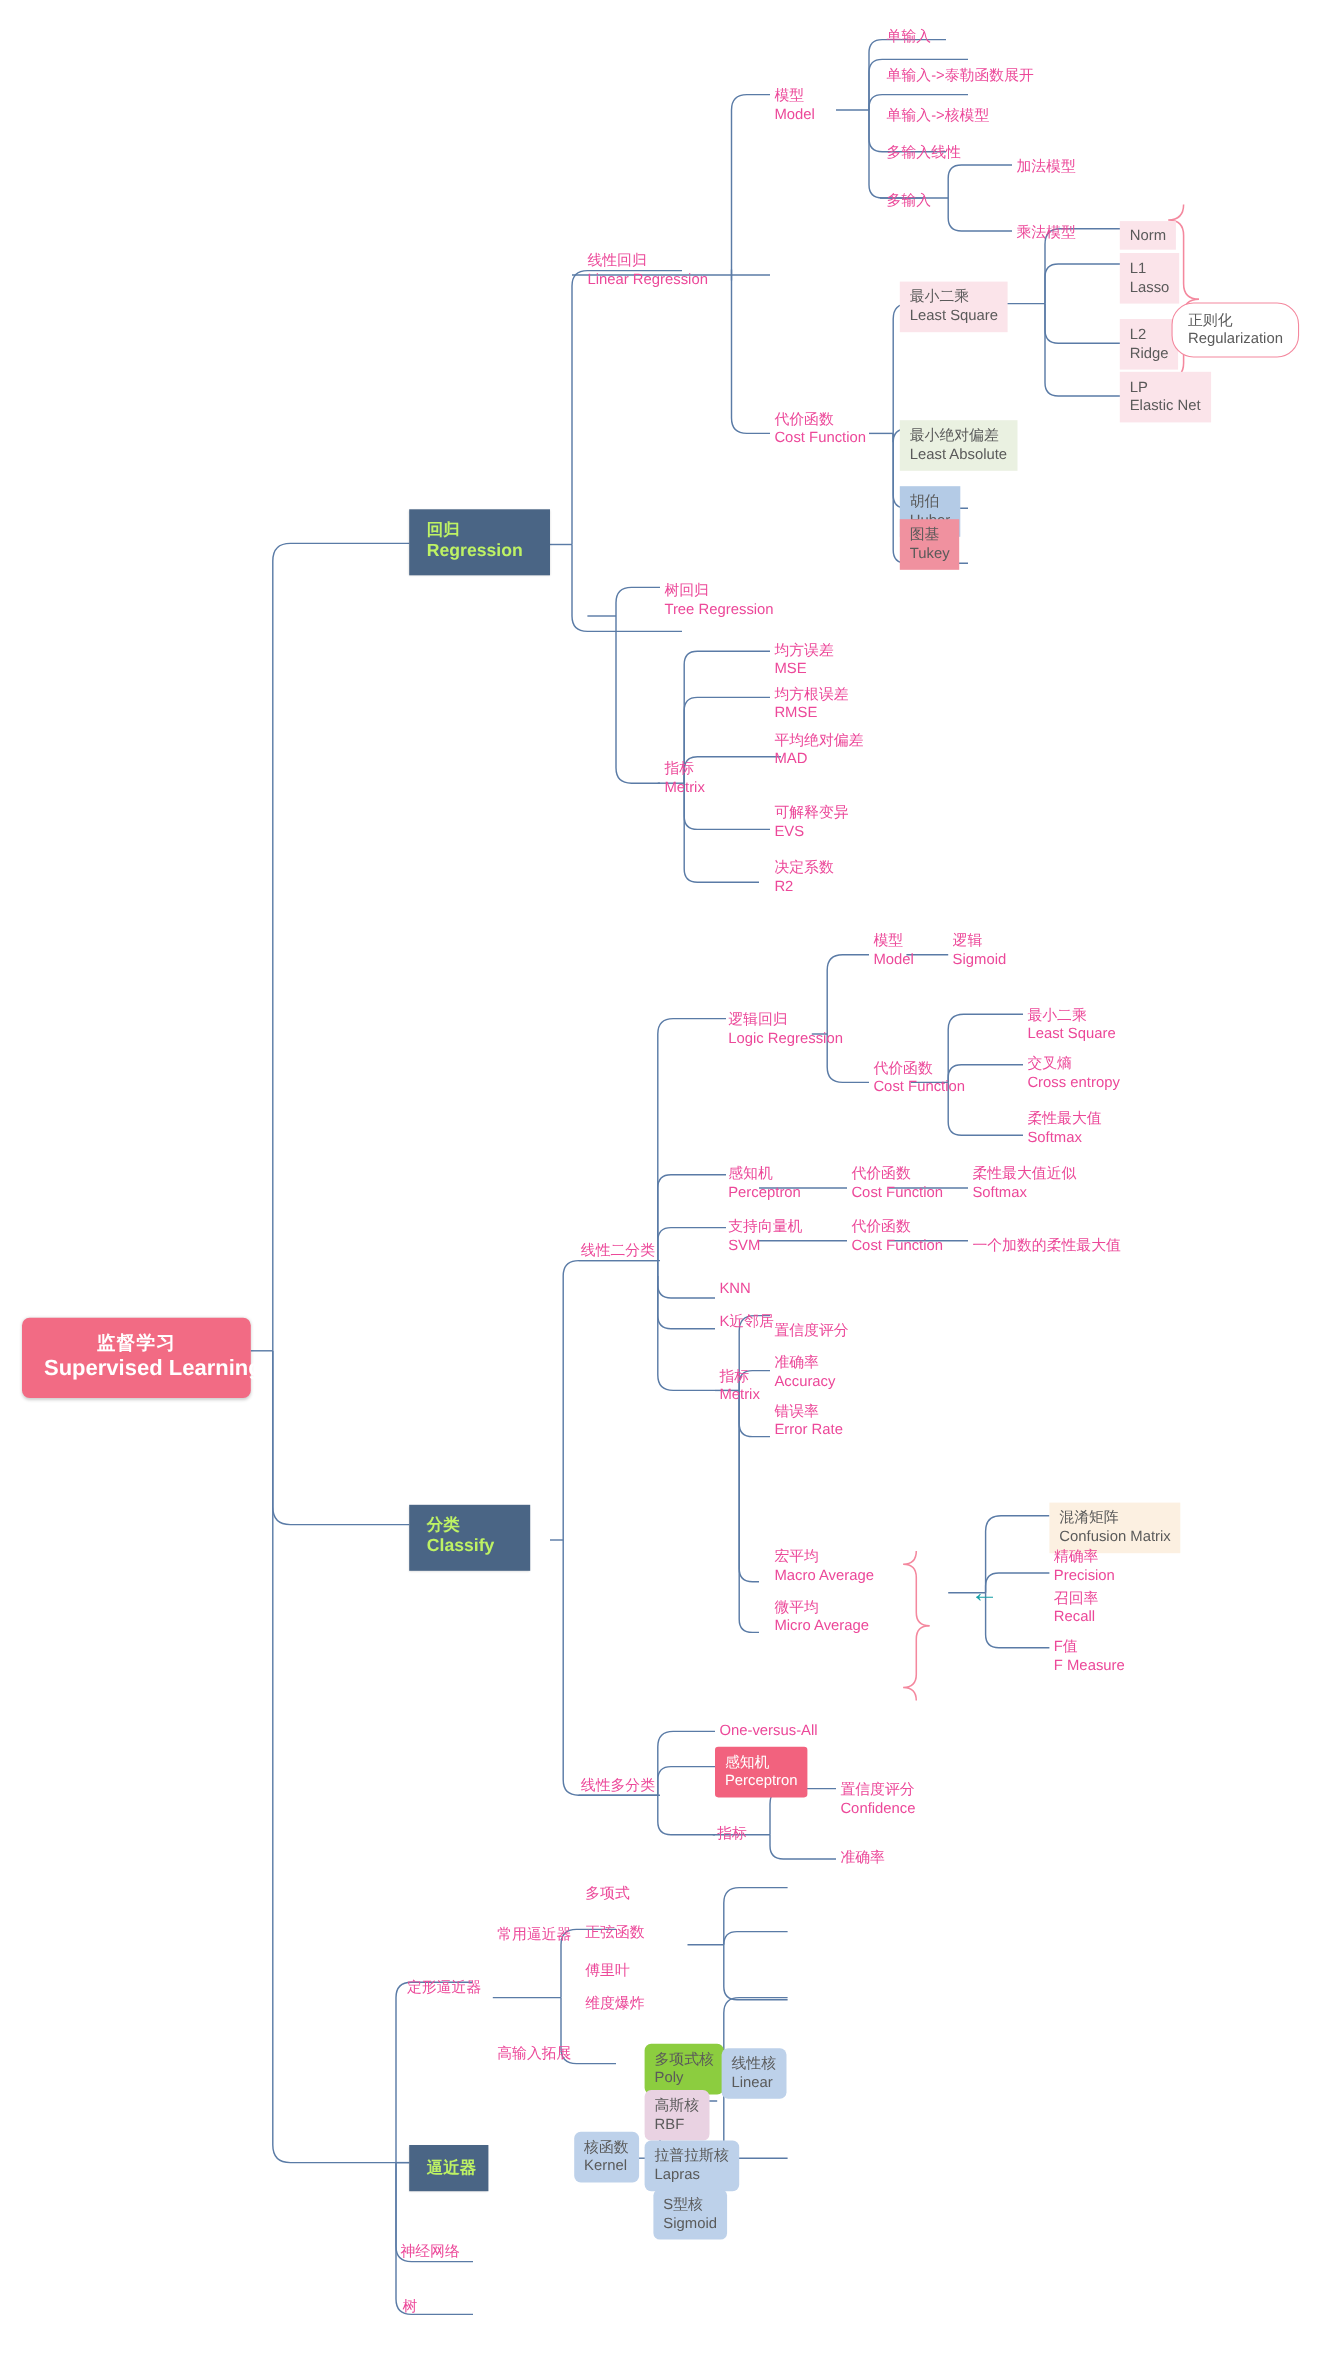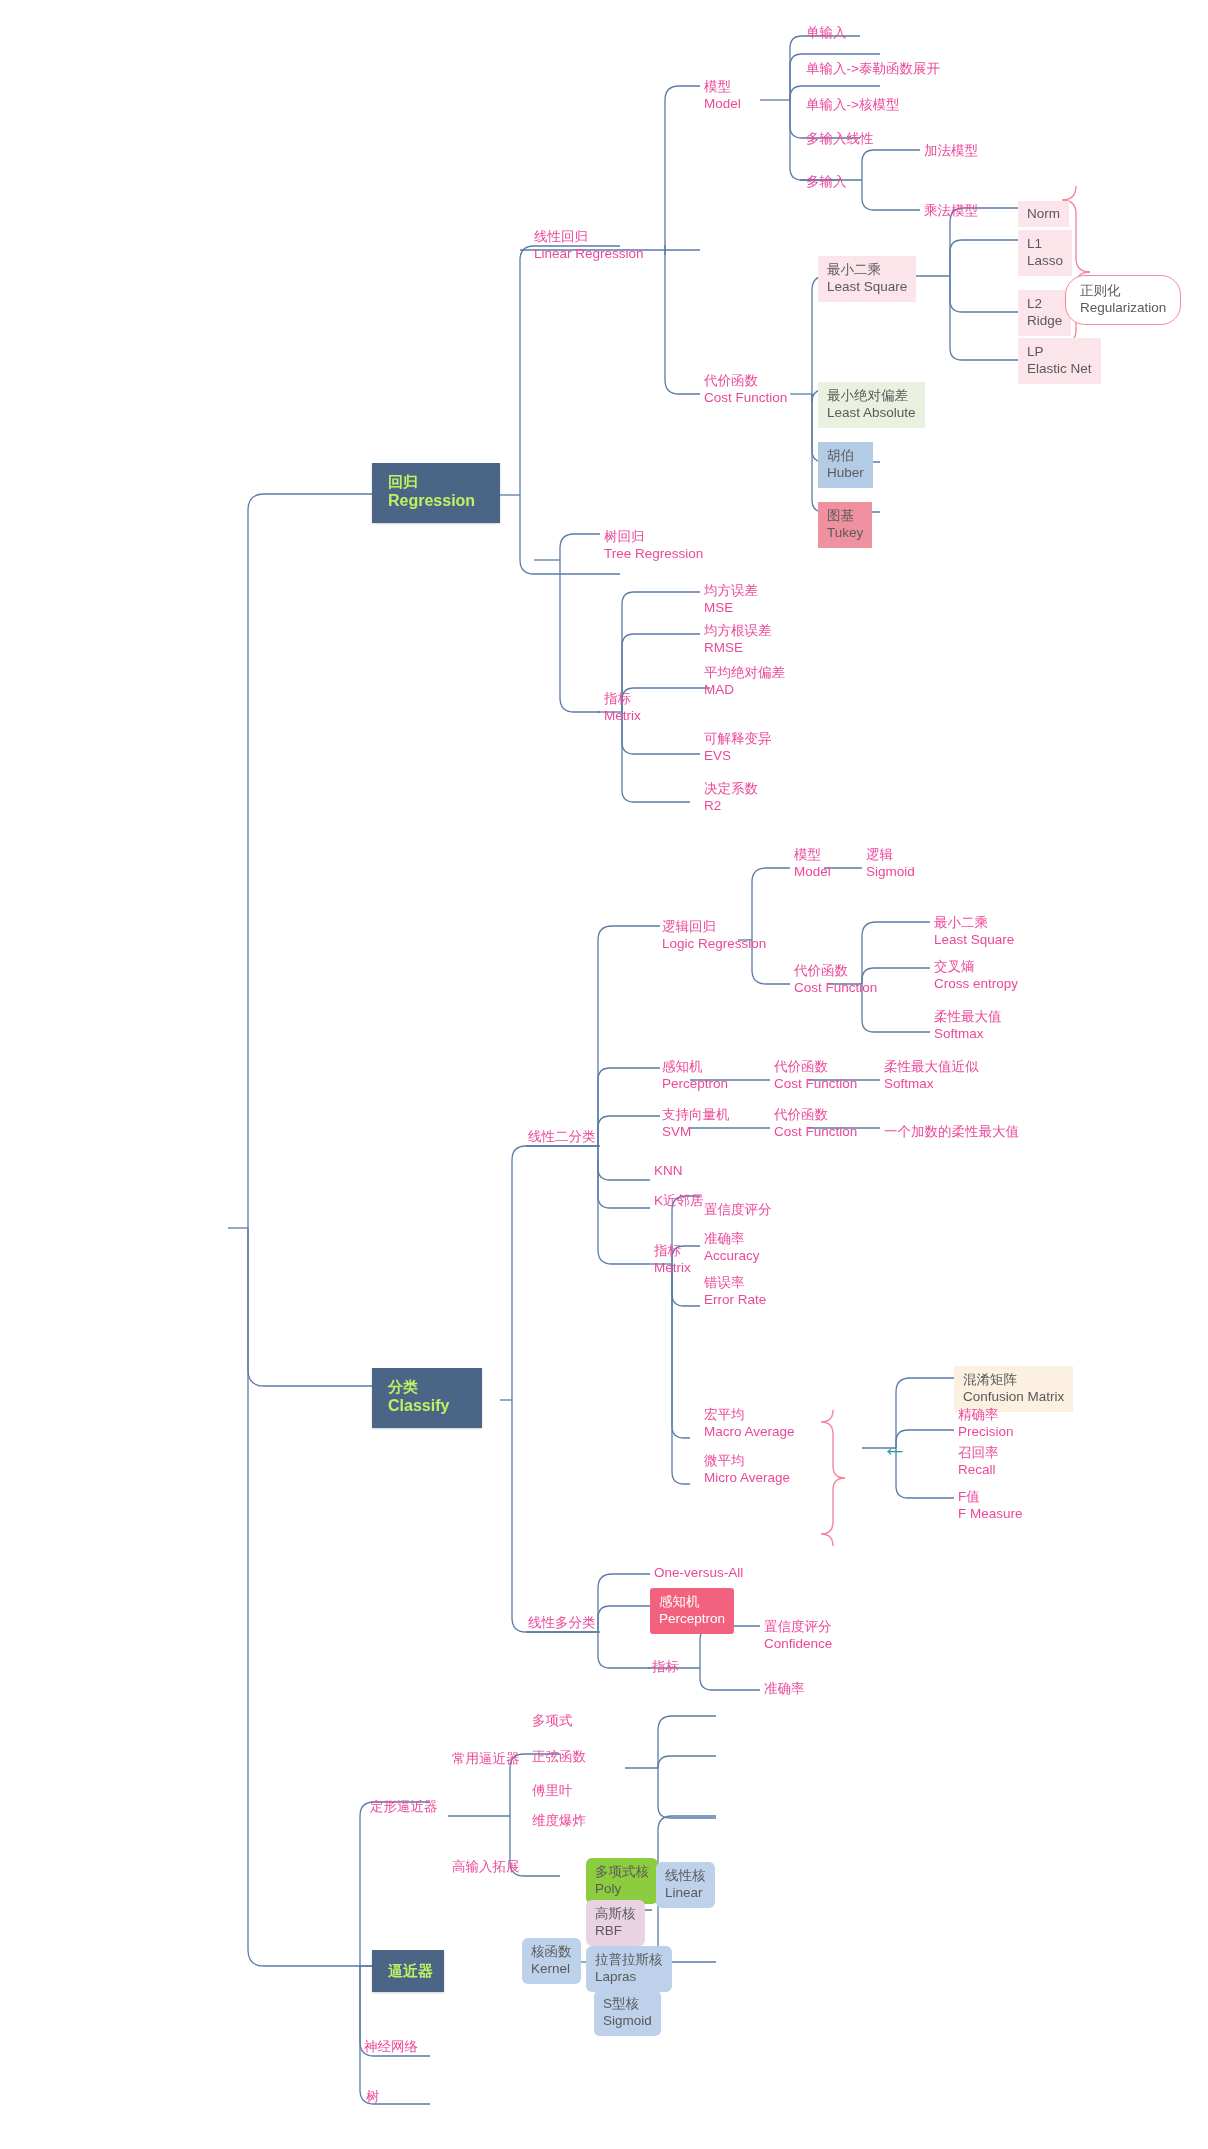--- a/index.html
+++ b/index.html
@@ -244,20 +244,24 @@
       <path d="M1090,272 q-14,0 -14,-14 V214 q0,-14 -14,-14 q14,0 14,-14"></path>
       <path d="M1090,272 q-14,0 -14,14 V330 q0,14 -14,14 q14,0 14,14"></path>
     </g>
 
     <g fill="none" stroke="#f4889e" stroke-width="1.4">
       <path d="M845,1478 q-12,0 -12,-12 V1434 q0,-12 -12,-12 q12,0 12,-12"></path>
       <path d="M845,1478 q-12,0 -12,12 V1522 q0,12 -12,12 q12,0 12,12"></path>
     </g>
   </svg>
 
+  <div class="node root" style="left:20px; top:1198px; width:208px;">
+    <span class="cn">监督学习</span>
+    <span class="en">Supervised Learning</span>
+  </div>
 
   <div class="node branch" style="left:372px; top:463px; width:128px;">
     <span class="cn">回归</span>
     <span class="en">Regression</span>
   </div>
 
   <div class="node branch" style="left:372px; top:1368px; width:110px;">
     <span class="cn">分类</span>
     <span class="en">Classify</span>
   </div>
@@ -308,21 +312,21 @@
     <span class="en">Least Square</span>
   </div>
   <div class="node chip chip-green" style="left:818px; top:382px;">
     <span class="cn">最小绝对偏差</span>
     <span class="en">Least Absolute</span>
   </div>
   <div class="node chip chip-blue" style="left:818px; top:442px;">
     <span class="cn">胡伯</span>
     <span class="en">Huber</span>
   </div>
-  <div class="node chip chip-pinkdeep" style="left:818px; top:502px;">
+  <div class="node chip chip-pinkdeep" style="left:818px; top:472px;">
     <span class="cn">图基</span>
     <span class="en">Tukey</span>
   </div>
 
   <div class="node chip chip-pinklight" style="left:1018px; top:201px; padding-top:4px; padding-bottom:5px;">
     <span class="cn">Norm</span>
   </div>
   <div class="node chip chip-pinklight" style="left:1018px; top:230px;">
     <span class="cn">L1</span>
     <span class="en">Lasso</span>

